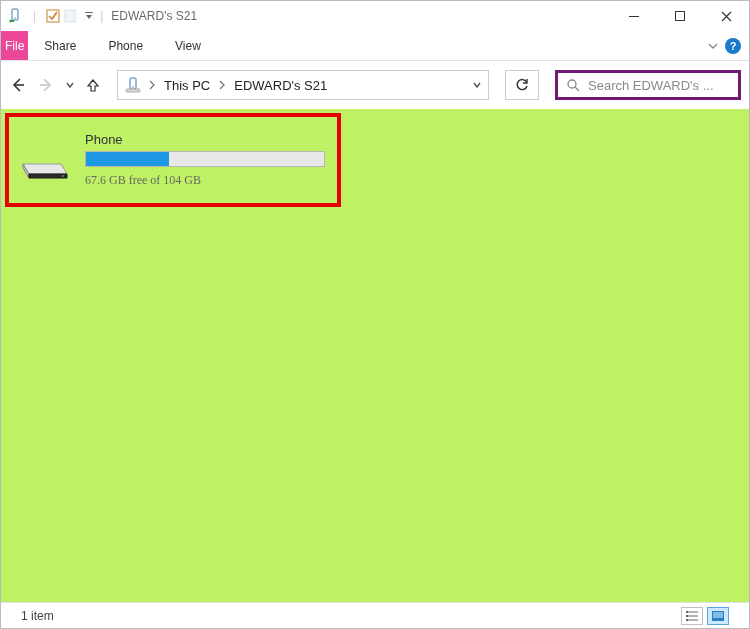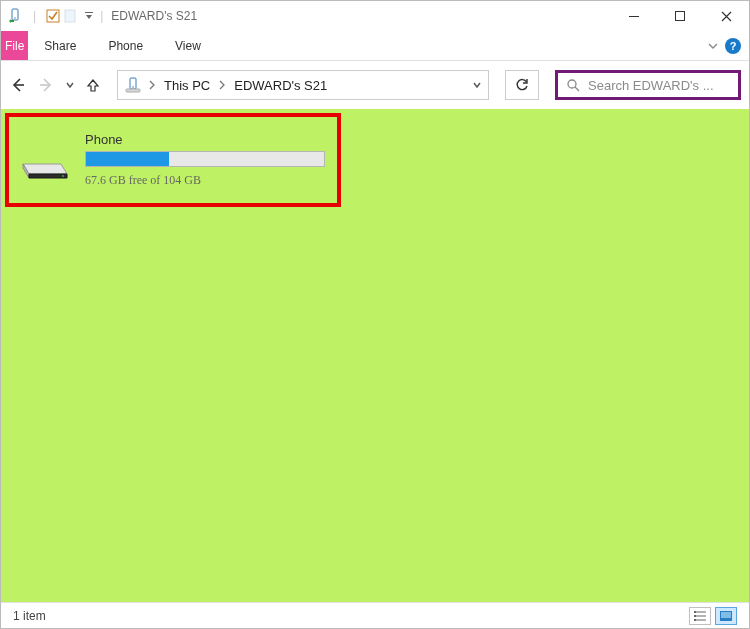--- a/index.html
+++ b/index.html
@@ -34,21 +34,21 @@
   
   .content { flex: 1; position: relative; background: #bef264; }
   .highlight-box { position: absolute; left: 4px; top: 4px; width: 336px; height: 94px; border: 4px solid #e60000; padding: 10px 10px 10px 6px; display: flex; align-items: center; gap: 10px; }
   .drive-icon-wrap { width: 60px; height: 60px; display: flex; align-items: center; justify-content: center; }
   .drive-info { flex: 1; }
   .drive-name { font-size: 13px; color: #333; margin-bottom: 4px; }
   .storage-bar { width: 240px; height: 16px; border: 1px solid #b5b5b5; background: #e8e8e8; position: relative; margin-bottom: 6px; }
   .storage-fill { position: absolute; left: 0; top: 0; bottom: 0; background: #1e97e5; }
   .storage-text { font-size: 12px; color: #666; font-family: Liberation Serif, serif; }
   
-  .statusbar { height: 26px; border-top: 1px solid #e1e1e1; display: flex; align-items: center; padding: 0 12px; font-size: 12px; color: #444; }
+  .statusbar { height: 26px; border-top: 1px solid #e1e1e1; display: flex; align-items: center; padding: 0 20px; font-size: 12px; color: #444; }
   .statusbar .status-spacer { flex: 1; }
   .view-toggle { display: flex; gap: 4px; }
   .view-btn { width: 22px; height: 18px; border: 1px solid #c0c0c0; display: flex; align-items: center; justify-content: center; }
   .view-btn.active { background: #cde8ff; border-color: #5aa7e0; }
   svg { display: block; }
 </style>
 </head>
 <body>
 
 <div class="window">

